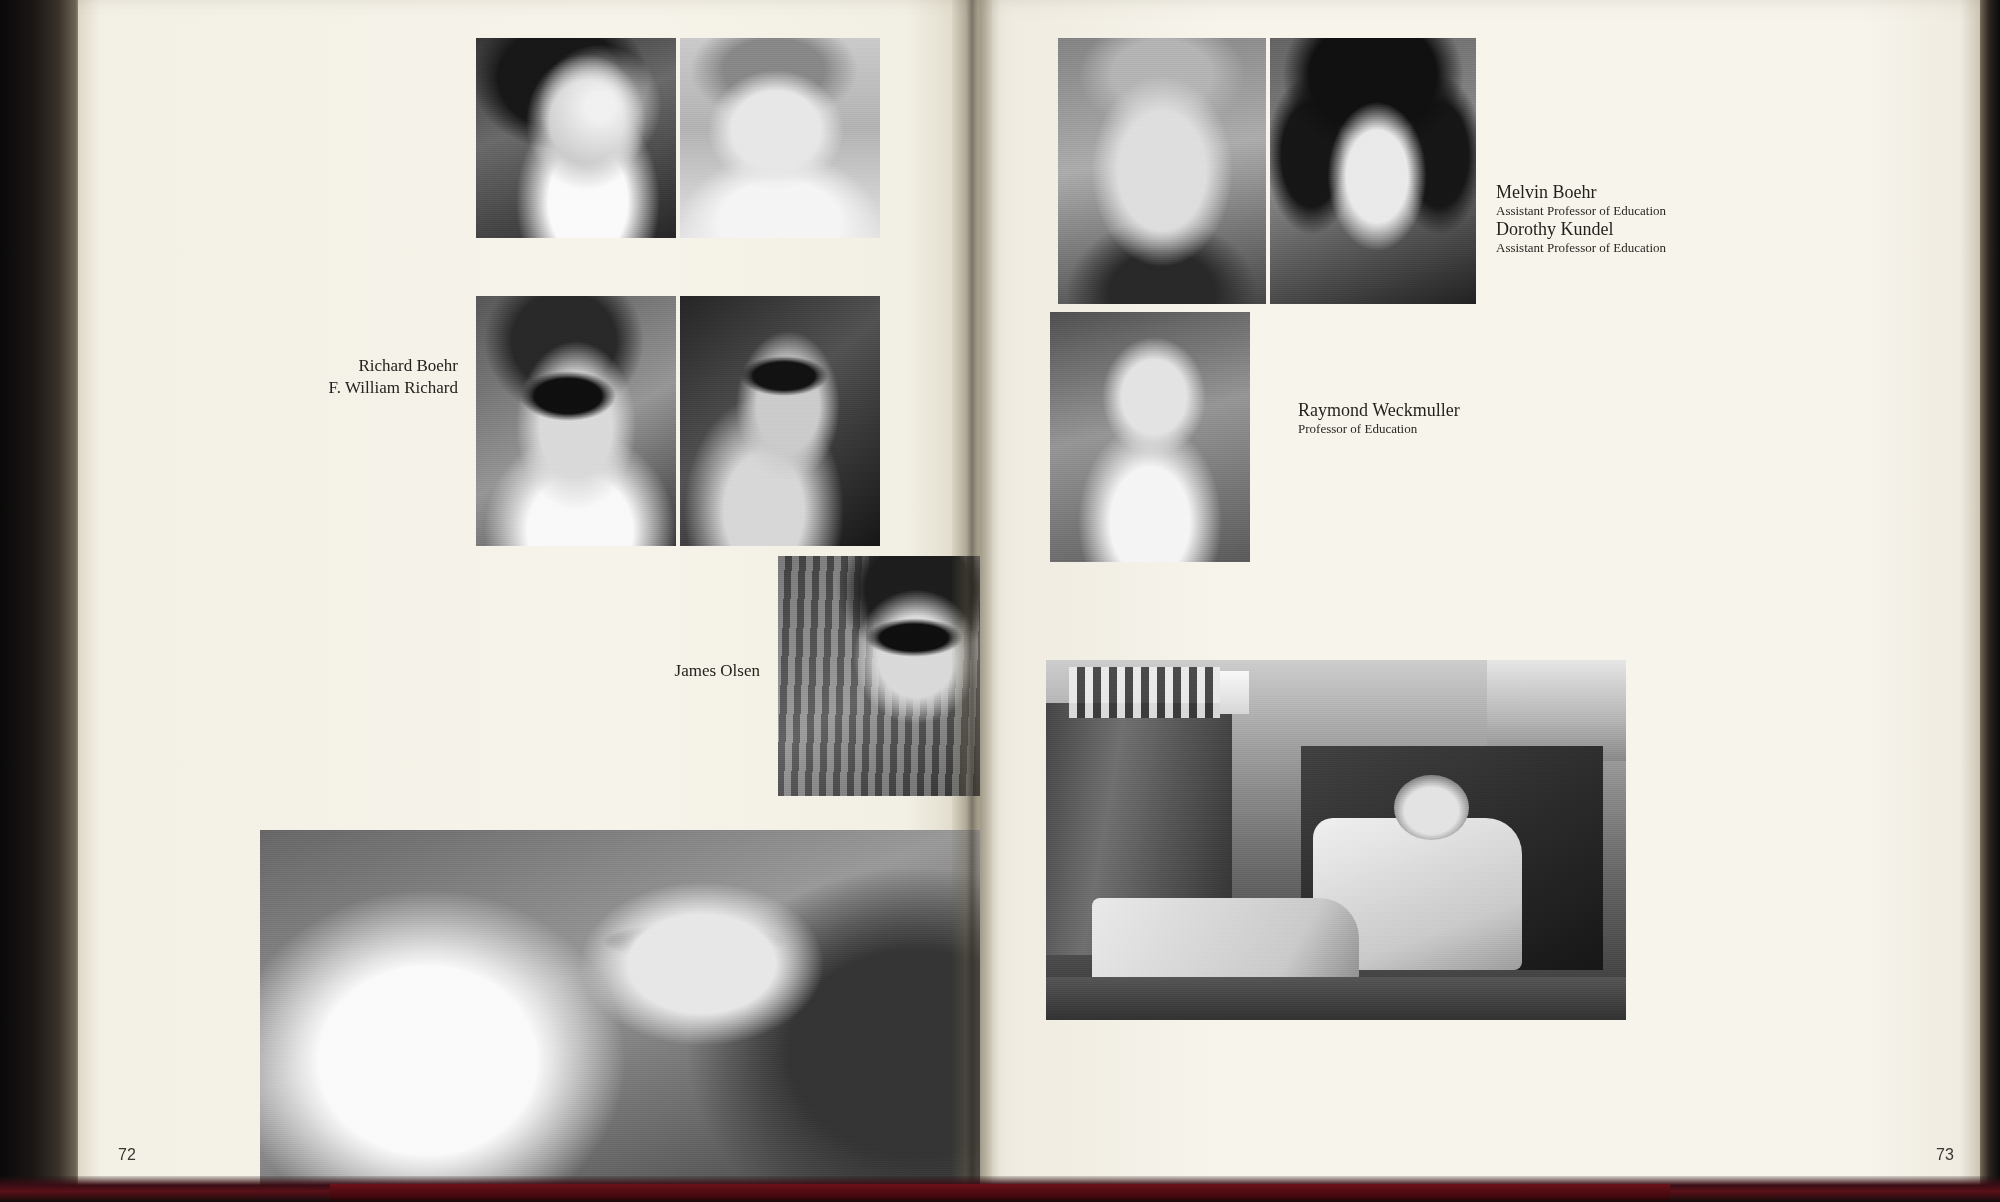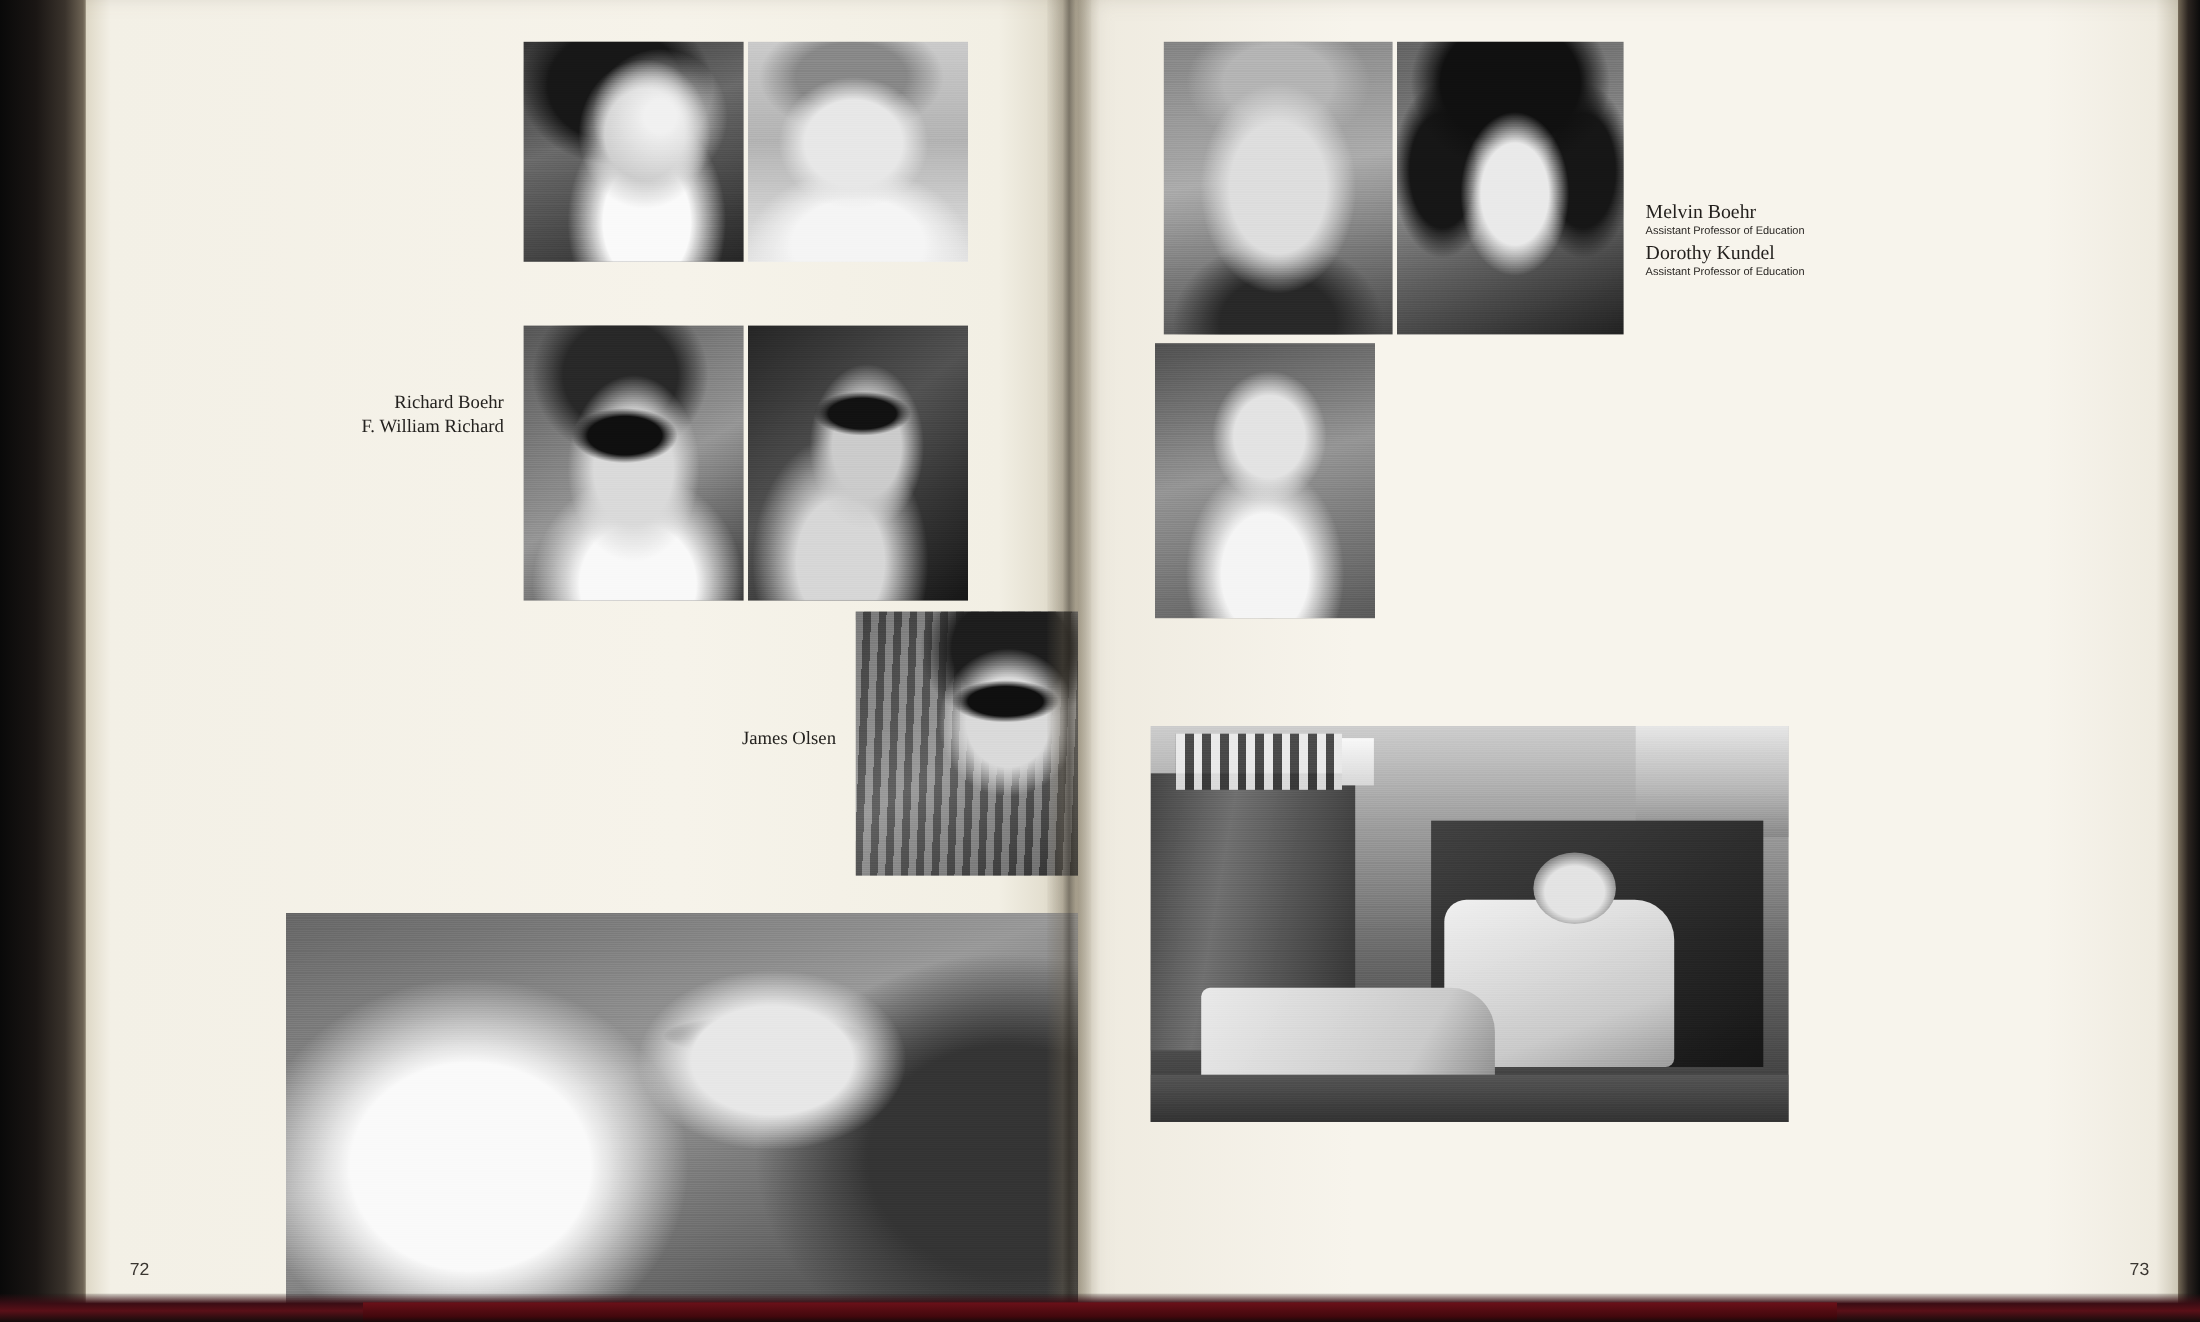--- a/index.html
+++ b/index.html
@@ -90,22 +90,22 @@
   }
   .caption.right-align { text-align: right; }
 
   .credit-name {
     font-family: "Liberation Serif", serif;
     font-size: 18px;
     line-height: 21px;
     color: #221f1c;
   }
   .credit-role {
-    font-family: Liberation Sans, sans-serif;
-    font-size: 10px;
+    font-family: Liberation Serif, serif;
+    font-size: 13px;
     line-height: 16px;
     color: #2a2724;
   }
 
   .folio {
     position: absolute;
     font-family: "Liberation Sans", sans-serif;
     font-size: 16px;
     color: #3a3631;
   }
@@ -290,20 +290,24 @@
       <div class="credit-name">Melvin Boehr</div>
       <div class="credit-role">Assistant Professor of Education</div>
       <div class="credit-name">Dorothy Kundel</div>
       <div class="credit-role">Assistant Professor of Education</div>
     </div>
 
     <div class="photo ph-weck" style="left: 70px; top: 312px; width: 200px; height: 250px;">
       <div class="grain"></div>
     </div>
 
+    <div style="position:absolute; left: 318px; top: 400px; width: 320px;">
+      <div class="credit-name">Raymond Weckmuller</div>
+      <div class="credit-role">Professor of Education</div>
+    </div>
 
     <div class="photo ph-lounge" style="left: 66px; top: 660px; width: 580px; height: 360px;">
       <div class="obj lg-cabinet"></div>
       <div class="obj lg-chessboard"></div>
       <div class="obj lg-cup"></div>
       <div class="obj lg-appliance"></div>
       <div class="obj lg-chair"></div>
       <div class="obj lg-person-body"></div>
       <div class="obj lg-person-head"></div>
       <div class="obj lg-legs"></div>

